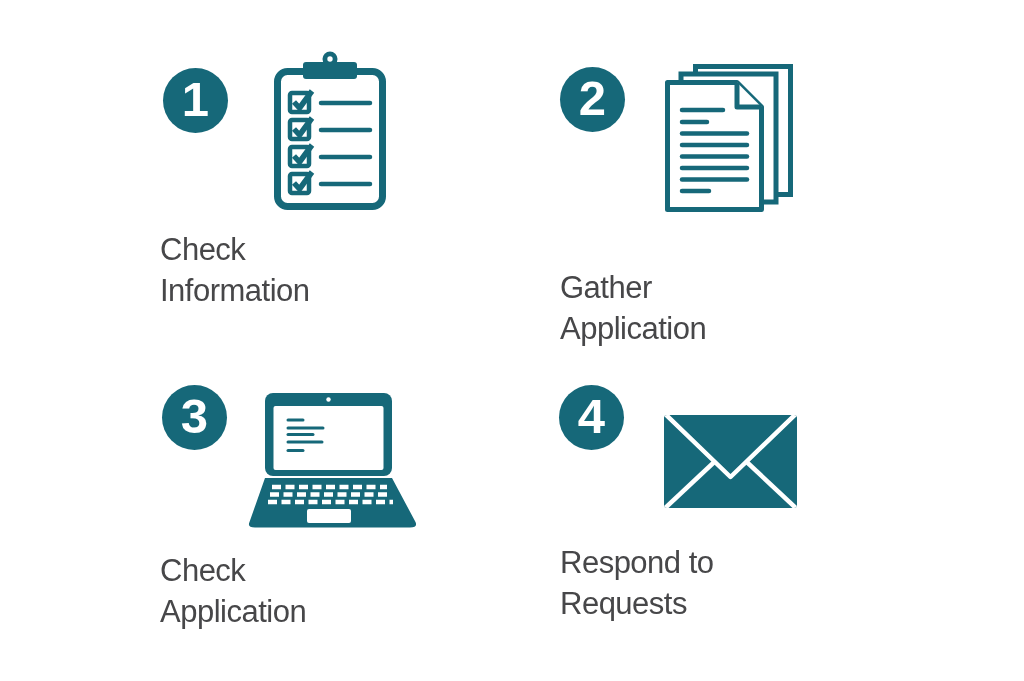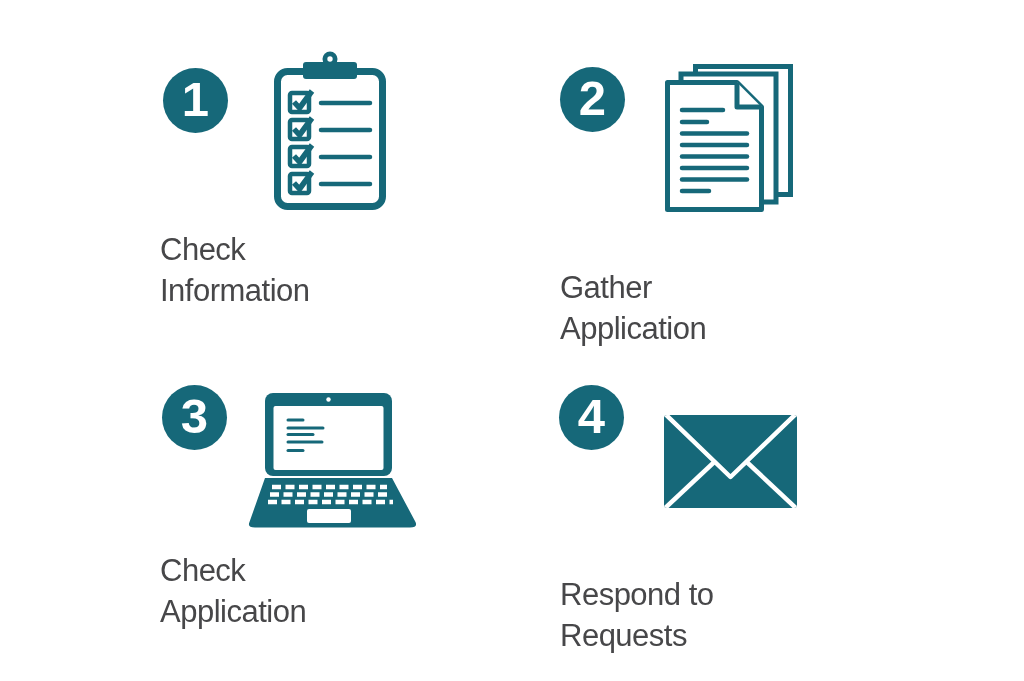--- a/index.html
+++ b/index.html
@@ -159,19 +159,19 @@
       </defs>
       <g clip-path="url(#env-clip)">
         <rect class="tfill" x="0" y="0" width="133" height="93"></rect>
 
         <line class="wstroke" x1="-2" y1="96" x2="62" y2="36" stroke-width="4.5"></line>
         <line class="wstroke" x1="135" y1="96" x2="71" y2="36" stroke-width="4.5"></line>
 
         <path class="flap" d="M-4,-6 L66.5,62 L137,-6 Z" stroke-width="4.5" stroke-linejoin="round"></path>
       </g>
     </svg>
-    <div class="step-label" style="left:560px; top:574px;">
+    <div class="step-label" style="left:560px; top:542px;">
       <div>Respond to</div>
       <div>Requests</div>
     </div>
   </div>
 
 </div>
 
 </body></html>

